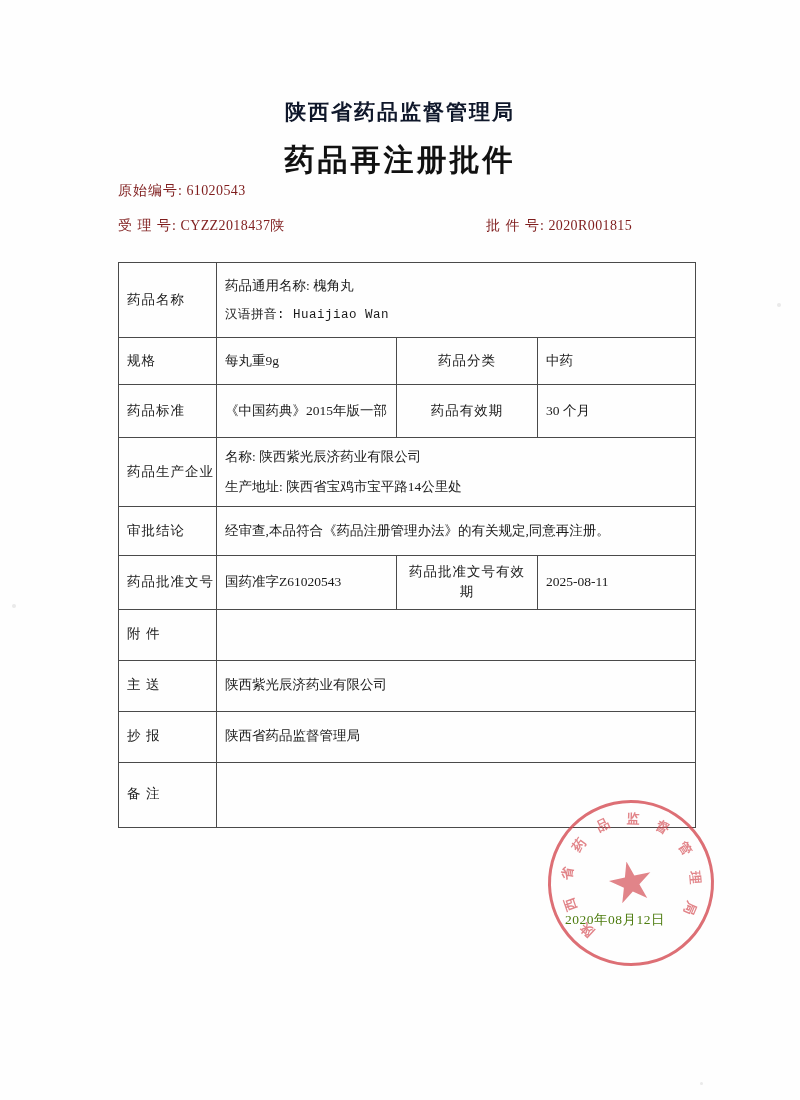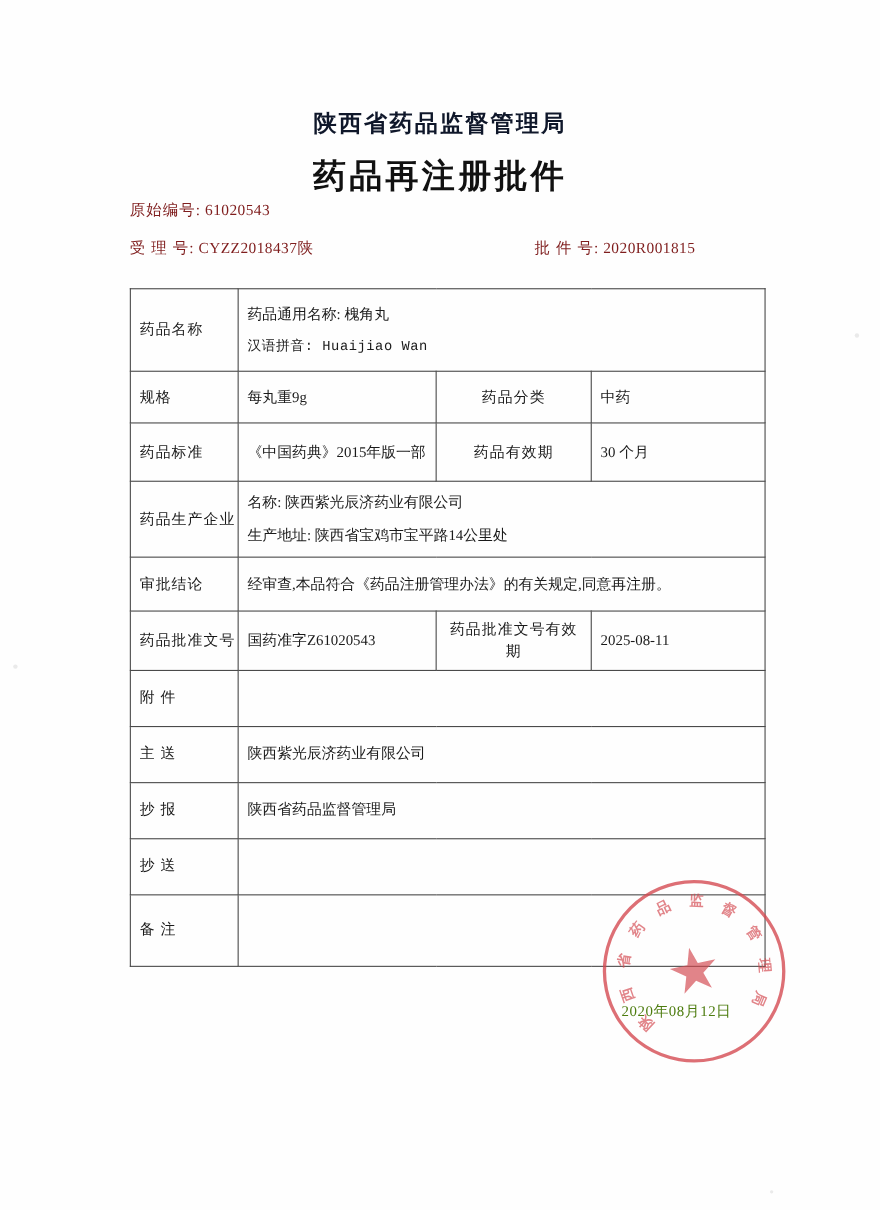--- a/index.html
+++ b/index.html
@@ -244,24 +244,20 @@
         <td class="label">附 件</td>
         <td class="value" colspan="3"></td>
       </tr>
       <tr class="r-to">
         <td class="label">主 送</td>
         <td class="value" colspan="3">陕西紫光辰济药业有限公司</td>
       </tr>
       <tr class="r-cc1">
         <td class="label">抄 报</td>
         <td class="value" colspan="3">陕西省药品监督管理局</td>
-      </tr>
-      <tr class="r-cc2">
-        <td class="label">抄 送</td>
-        <td class="value" colspan="3"></td>
       </tr>
       <tr class="r-note">
         <td class="label">备 注</td>
         <td class="value" colspan="3"></td>
       </tr>
     </tbody>
   </table>
 
   <div class="seal">
     <div class="seal-inner"></div>

